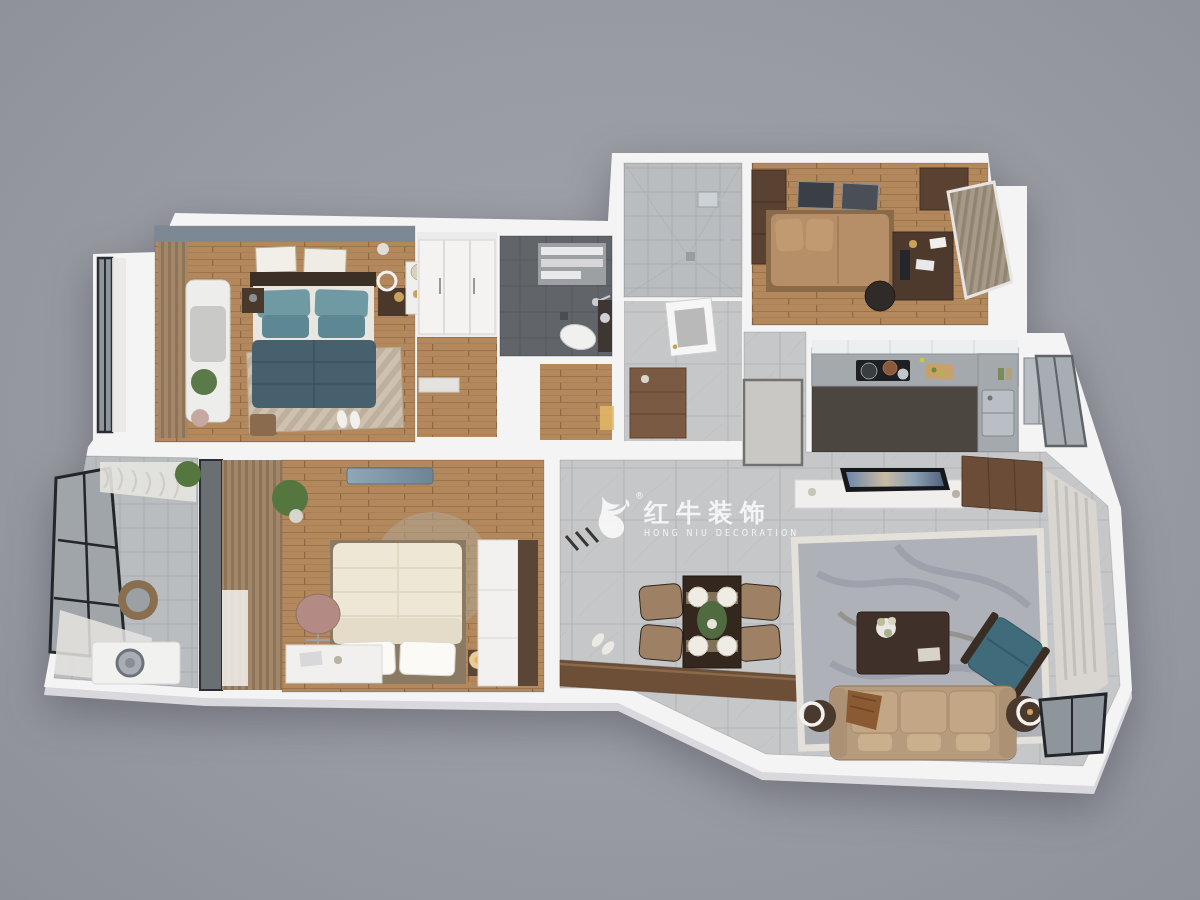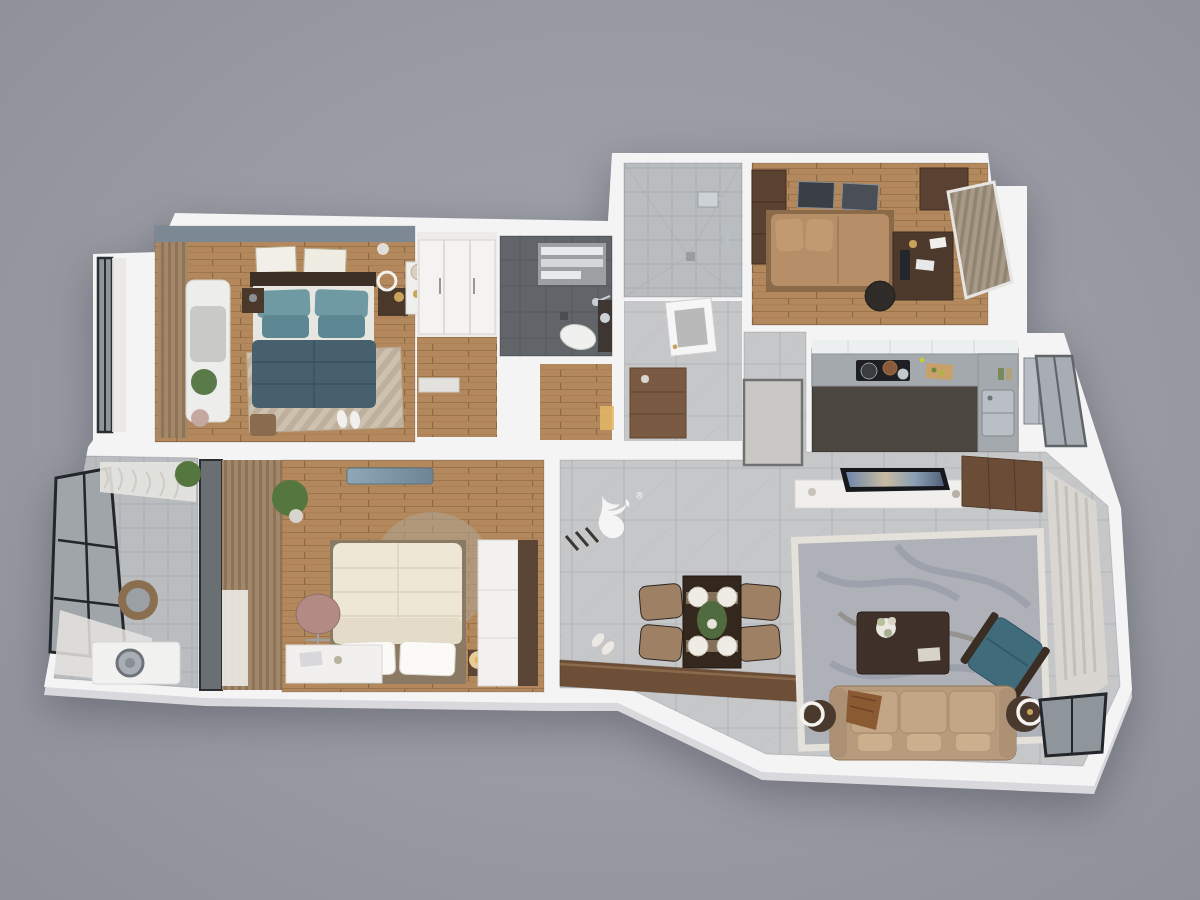--- a/index.html
+++ b/index.html
@@ -412,14 +412,18 @@
   </g>
 </svg>
 
 <div class="watermark">
   <div class="wm-bull">
     <svg width="40" height="48" viewBox="0 0 40 48">
       <path fill="rgba(255,255,255,.82)" d="M6,1 C10,8 17,11 24,9 C21,13 16,15 11,15 C18,17 26,14 30,9 C30,15 24,20 17,20 C24,22 29,27 28,34 C27,42 17,46 10,41 C3,36 1,28 4,21 C6,16 7,8 6,1 Z M30,4 C33,6 34,9 33,12 C30,11 29,8 30,4 Z"></path>
     </svg>
     <span class="wm-reg">®</span>
   </div>
+  <div class="wm-texts">
+    <div class="wm-zh">红牛装饰</div>
+    <div class="wm-en">HONG NIU DECORATION</div>
+  </div>
 </div>
 </div>
 
 </body></html>

